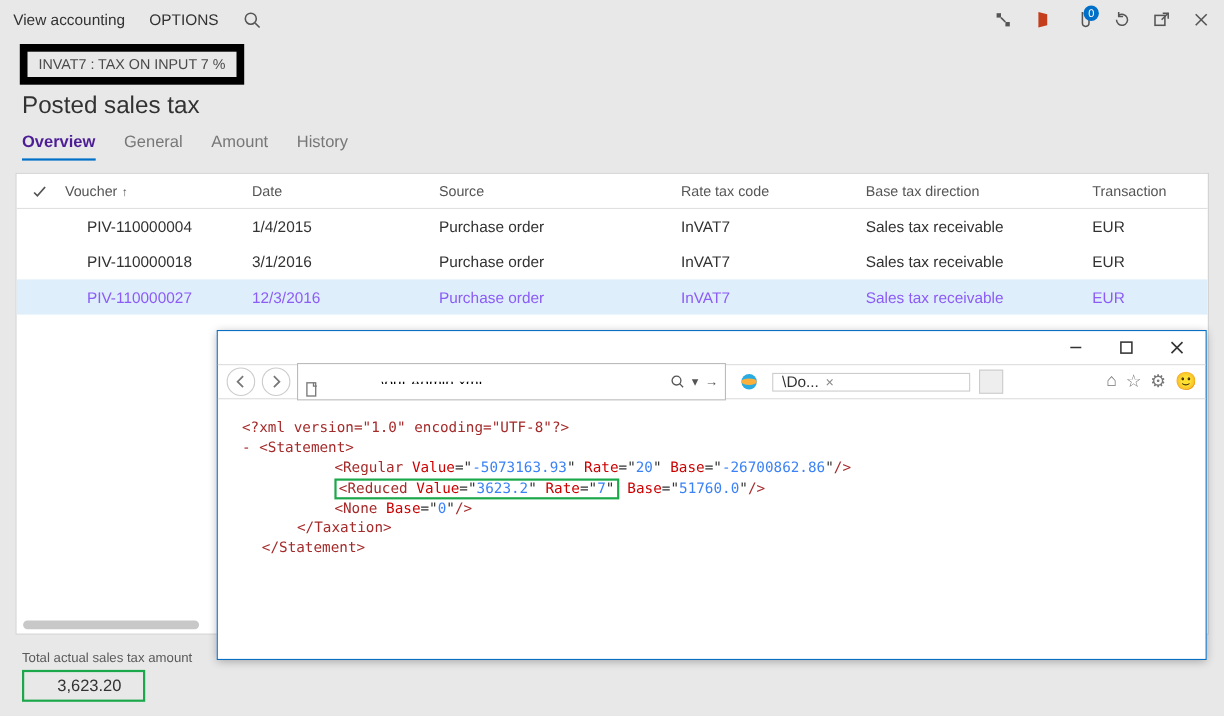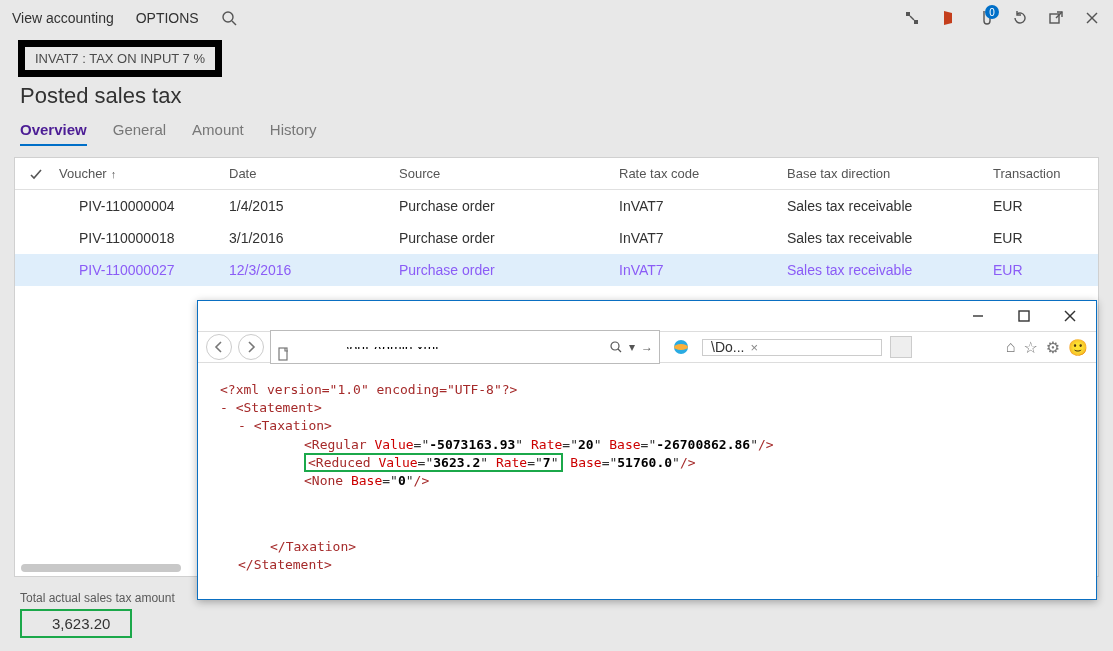--- a/index.html
+++ b/index.html
@@ -57,25 +57,25 @@
   .url-ctrl { display:flex; align-items:center; gap:4px; color:#555; font-size:12px; }
   .tabbox { flex:0 0 180px; height:17px; border:1px solid #ccc; display:flex; align-items:center; padding:0 8px; gap:6px; margin-left:6px; }
   .tabbox .x { color:#888; font-size:13px; cursor:pointer; }
   .rt-icons { margin-left:auto; display:flex; gap:8px; align-items:center; }
   .rt-icons span { font-size:16px; color:#777; cursor:pointer; }
   .emoji { color:#f7b500; }
 
   .xml-body { padding:18px 22px; font-family: Consolas, monospace; font-size:13px; line-height:1.4; }
   .xml-body .tag { color:#a52a2a; }
   .xml-body .attr { color:#cc0000; }
-  .xml-body .val { color:#000000; font-weight:700; }
+  .xml-body .val { color:#3b82f6; font-weight:400; }
   .xml-body .minus { color:#a52a2a; }
   .greenbox { border:2px solid #1ba84a; padding:0 2px; display:inline; }
   .indent1 { margin-left:18px; }
-  .indent2 { margin-left:50px;margin-top:48px; }
+  .indent2 { margin-left:50px; }
   .indent3 { margin-left:84px; }
 
   svg { display:block; }
 </style>
 </head>
 <body>
 
 <div class="topbar">
   <div class="left">
     <span class="btn">View accounting</span>
@@ -250,21 +250,20 @@
       <span>⌂</span>
       <span>☆</span>
       <span>⚙</span>
       <span class="emoji">🙂</span>
     </div>
   </div>
 
   <div class="xml-body">
     <div><span class="tag">&lt;?xml version="1.0" encoding="UTF-8"?&gt;</span></div>
     <div><span class="minus">-&nbsp;</span><span class="tag">&lt;Statement&gt;</span></div>
-    <div class="indent1"><span class="minus">-&nbsp;</span><span class="tag">&lt;Taxation&gt;</span></div>
     <div class="indent3">
       <span class="tag">&lt;Regular </span><span class="attr">Value</span>="<span class="val">-5073163.93</span>" <span class="attr">Rate</span>="<span class="val">20</span>" <span class="attr">Base</span>="<span class="val">-26700862.86</span>"<span class="tag">/&gt;</span>
     </div>
     <div class="indent3">
       <span class="greenbox"><span class="tag">&lt;Reduced </span><span class="attr">Value</span>="<span class="val">3623.2</span>" <span class="attr">Rate</span>="<span class="val">7</span>"</span> <span class="attr">Base</span>="<span class="val">51760.0</span>"<span class="tag">/&gt;</span>
     </div>
     <div class="indent3">
       <span class="tag">&lt;None </span><span class="attr">Base</span>="<span class="val">0</span>"<span class="tag">/&gt;</span>
     </div>
     <div class="indent2"><span class="tag">&lt;/Taxation&gt;</span></div>

